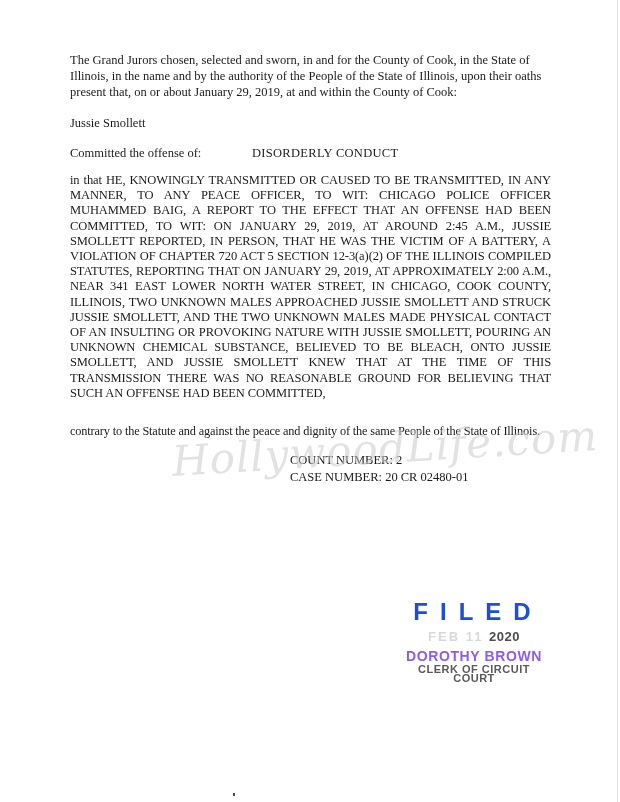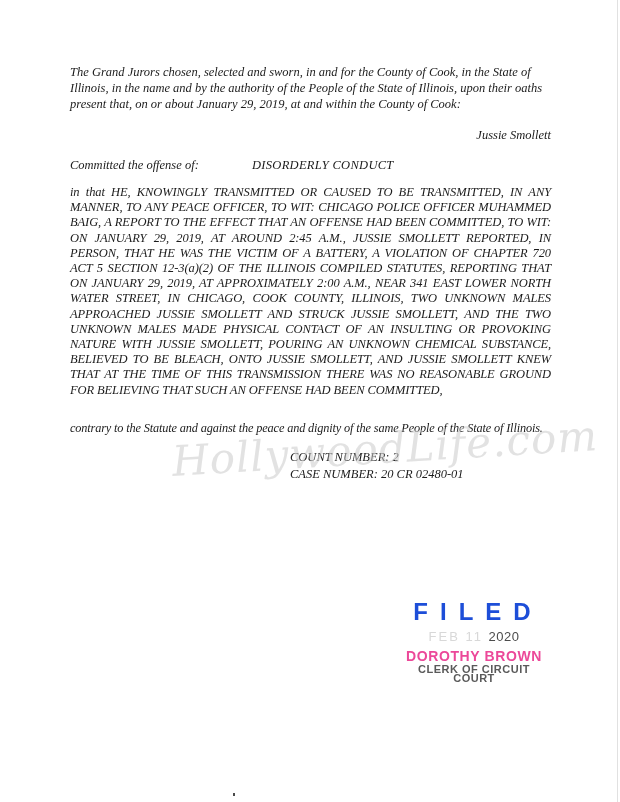--- a/index.html
+++ b/index.html
@@ -8,33 +8,32 @@
     width: 620px;
     height: 802px;
     background: #ffffff;
     overflow: hidden;
     font-family: "Liberation Serif", serif;
     color: #1b1b1b;
   }
   .col {
     position: absolute;
     left: 70px;
-    top: 64px;
+    top: 52px;
     width: 481px;
     font-size: 12.5px;
     line-height: 16.2px;
-    font-style: italic;
   }
   .intro {
     margin: 0 0 14px 0;
     text-align: left;
   }
   .defendant {
     margin: 4px 0 14px 0;
-    text-align: right;
+    text-align: left;
   }
   .offense-row {
     margin: 0 0 12px 0;
     display: flex;
     align-items: center;
   }
   .offense-label {
     display: inline-block;
     width: 182px;
     flex: 0 0 182px;
@@ -89,21 +88,21 @@
   .filed {
     font-size: 24px;
     font-weight: 800;
     letter-spacing: 12px;
     padding-left: 8px;
     line-height: 26px;
   }
   .stamp-date {
     margin-top: 5px;
     font-size: 13px;
-    font-weight: 400;
+    font-weight: 700;
     letter-spacing: 2px;
     line-height: 14px;
   }
   .stamp-date .date-year { letter-spacing: 0.5px; }
   .clerk-name {
     margin-top: 5px;
     font-size: 14px;
     font-weight: 700;
     letter-spacing: 0.6px;
     line-height: 15px;
@@ -160,20 +159,20 @@
   </div>
 
   <div class="watermark" style="color: rgb(203, 203, 203);">HollywoodLife.com</div>
 
   <div class="stamp">
     <div class="filed" style="color: #1d4ed8;">FILED</div>
     <div class="stamp-date">
       <span class="date-faded" style="color: rgb(216, 216, 216);">FEB 11</span>
       <span class="date-year" style="color: rgb(76, 76, 76);">2020</span>
     </div>
-    <div class="clerk-name" style="color: #ec4899;">DOROTHY BROWN</div>
+    <div class="clerk-name" style="color: #8b5cf6;">DOROTHY BROWN</div>
     <div class="clerk-title" style="color: rgb(90, 90, 90);">CLERK OF CIRCUIT COURT</div>
   </div>
 
   <div class="scan-edge"></div>
   <div class="speck"></div>
 
 </div>
 
 </body></html>

